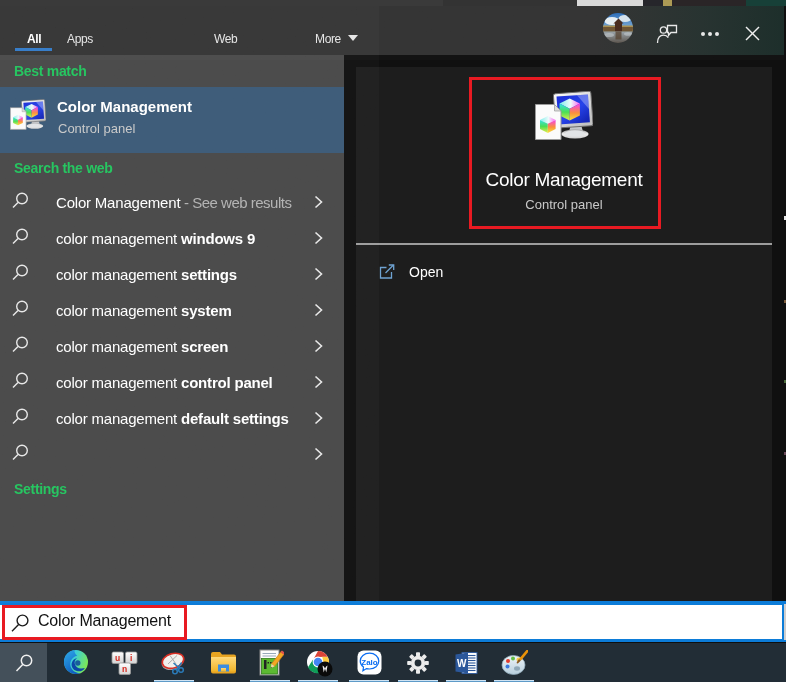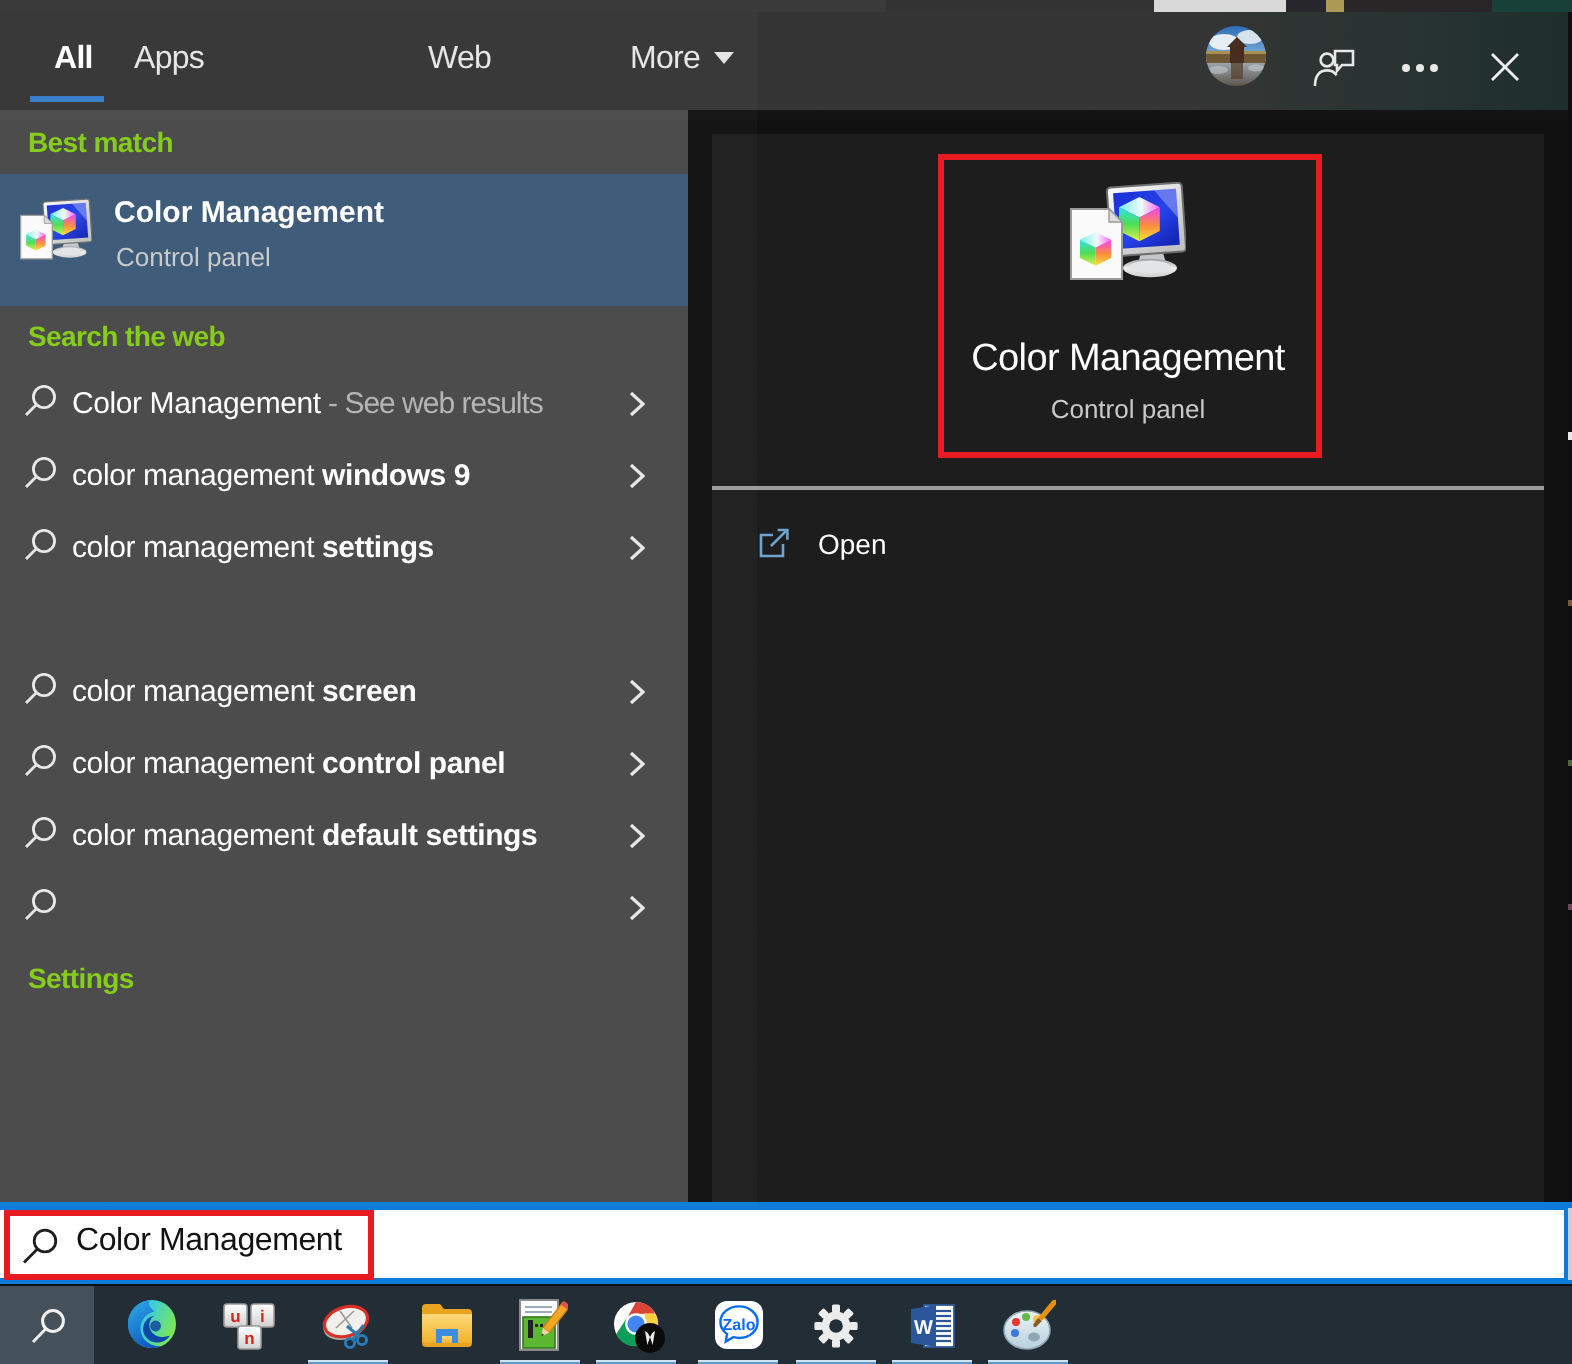--- a/index.html
+++ b/index.html
@@ -3,39 +3,39 @@
 html,body{margin:0;padding:0;}
 body{width:786px;height:682px;position:relative;overflow:hidden;background:#0f0f0f;
   font-family:"Liberation Sans",sans-serif;-webkit-font-smoothing:antialiased;}
 .abs{position:absolute;}
 
 #strip{left:0;top:0;width:786px;height:6px;background:#3a3a3a;}
 
 #tabbar{left:0;top:6px;width:784px;height:49px;background:#323232;}
 #tabbar .shade{position:absolute;left:0;top:0;width:100%;height:100%;
   background:linear-gradient(90deg,rgba(20,50,42,0) 76%,rgba(18,46,40,.42) 90%,rgba(12,40,34,.62) 100%);}
-.tab{position:absolute;top:0;height:49px;line-height:47px;color:#e6e6e6;font-size:16px;letter-spacing:-0.35px;}
+.tab{position:absolute;top:10px;height:49px;line-height:47px;color:#e6e6e6;font-size:12px;letter-spacing:-0.35px;}
 #t-all{left:27px;color:#fff;font-weight:bold;}
 #t-apps{left:67px;}
 #t-doc{left:122px;}
 #t-web{left:214px;}
 #t-more{left:267px;margin-left:48px;}
 #underline{left:15px;top:42px;width:37px;height:3px;background:#3179c8;}
 .caret{display:inline-block;width:0;height:0;border-left:5px solid transparent;border-right:5px solid transparent;border-top:6px solid #e6e6e6;margin-left:7px;vertical-align:2px;}
 
 #leftpanel{left:0;top:55px;width:344px;height:547px;background:#484848;}
 #rightpanel{left:344px;top:55px;width:440px;height:547px;background:#101010;}
 #innerpanel{left:12px;top:12px;width:416px;height:535px;background:#1d1d1d;}
 
-.hdr{position:absolute;left:14px;color:#84cc16;font-size:14px;font-weight:bold;letter-spacing:-0.3px;}
+.hdr{position:absolute;left:14px;color:#22c55e;font-size:14px;font-weight:bold;letter-spacing:-0.3px;}
 #bestrow{left:0;top:32px;width:344px;height:66px;background:#3b5a77;}
 #bestrow .tit{position:absolute;left:57px;top:11px;font-size:15px;font-weight:bold;color:#fff;}
 #bestrow .sub{position:absolute;left:58px;top:34px;font-size:13px;color:#c9c9c9;}
 .row{position:absolute;left:0;width:344px;height:36px;color:#fff;font-size:15px;}
-.row .txt{position:absolute;left:36px;top:50%;transform:translateY(-50%);white-space:nowrap;letter-spacing:-0.2px;}
+.row .txt{position:absolute;left:56px;top:50%;transform:translateY(-50%);white-space:nowrap;letter-spacing:-0.2px;}
 .row .mag{position:absolute;left:11px;top:7px;}
 .chev{position:absolute;left:314px;top:50%;transform:translateY(-50%);}
 .sfx{color:#b3b3b3;letter-spacing:-0.5px;}
 
 #redrect2{left:469px;top:77px;width:186px;height:146px;border:3px solid #e81a22;}
 #bigicon{left:535px;top:91px;}
 #rtitle{left:344px;top:169px;letter-spacing:-0.3px;width:440px;text-align:center;color:#fff;font-size:19px;}
 #rsub{left:344px;top:197px;width:440px;text-align:center;color:#c9c9c9;font-size:13px;}
 #sep{left:356px;top:243px;width:416px;height:2px;background:#9d9d9d;}
 #openrow{left:379px;top:264px;}
@@ -145,20 +145,30 @@
     <div class="row" style="top: 201px;">
       <svg class="mag" width="19" height="19" fill="none" stroke="#e8e8e8" stroke-width="1.4">
         <circle cx="11" cy="7.5" r="5.3"></circle>
         <line x1="7" y1="11.5" x2="2" y2="16.5"></line>
       </svg>
       <span class="txt">color management <b>settings</b></span>
       <svg class="chev" width="9" height="14" fill="none" stroke="#e8e8e8" stroke-width="1.6">
         <path d="M1.5 1.5 L7.5 7 L1.5 12.5"></path>
       </svg>
     </div>
+    <div class="row" style="top: 237px;">
+      <svg class="mag" width="19" height="19" fill="none" stroke="#e8e8e8" stroke-width="1.4">
+        <circle cx="11" cy="7.5" r="5.3"></circle>
+        <line x1="7" y1="11.5" x2="2" y2="16.5"></line>
+      </svg>
+      <span class="txt">color management <b>system</b></span>
+      <svg class="chev" width="9" height="14" fill="none" stroke="#e8e8e8" stroke-width="1.6">
+        <path d="M1.5 1.5 L7.5 7 L1.5 12.5"></path>
+      </svg>
+    </div>
     <div class="row" style="top: 273px;">
       <svg class="mag" width="19" height="19" fill="none" stroke="#e8e8e8" stroke-width="1.4">
         <circle cx="11" cy="7.5" r="5.3"></circle>
         <line x1="7" y1="11.5" x2="2" y2="16.5"></line>
       </svg>
       <span class="txt">color management <b>screen</b></span>
       <svg class="chev" width="9" height="14" fill="none" stroke="#e8e8e8" stroke-width="1.6">
         <path d="M1.5 1.5 L7.5 7 L1.5 12.5"></path>
       </svg>
     </div>

